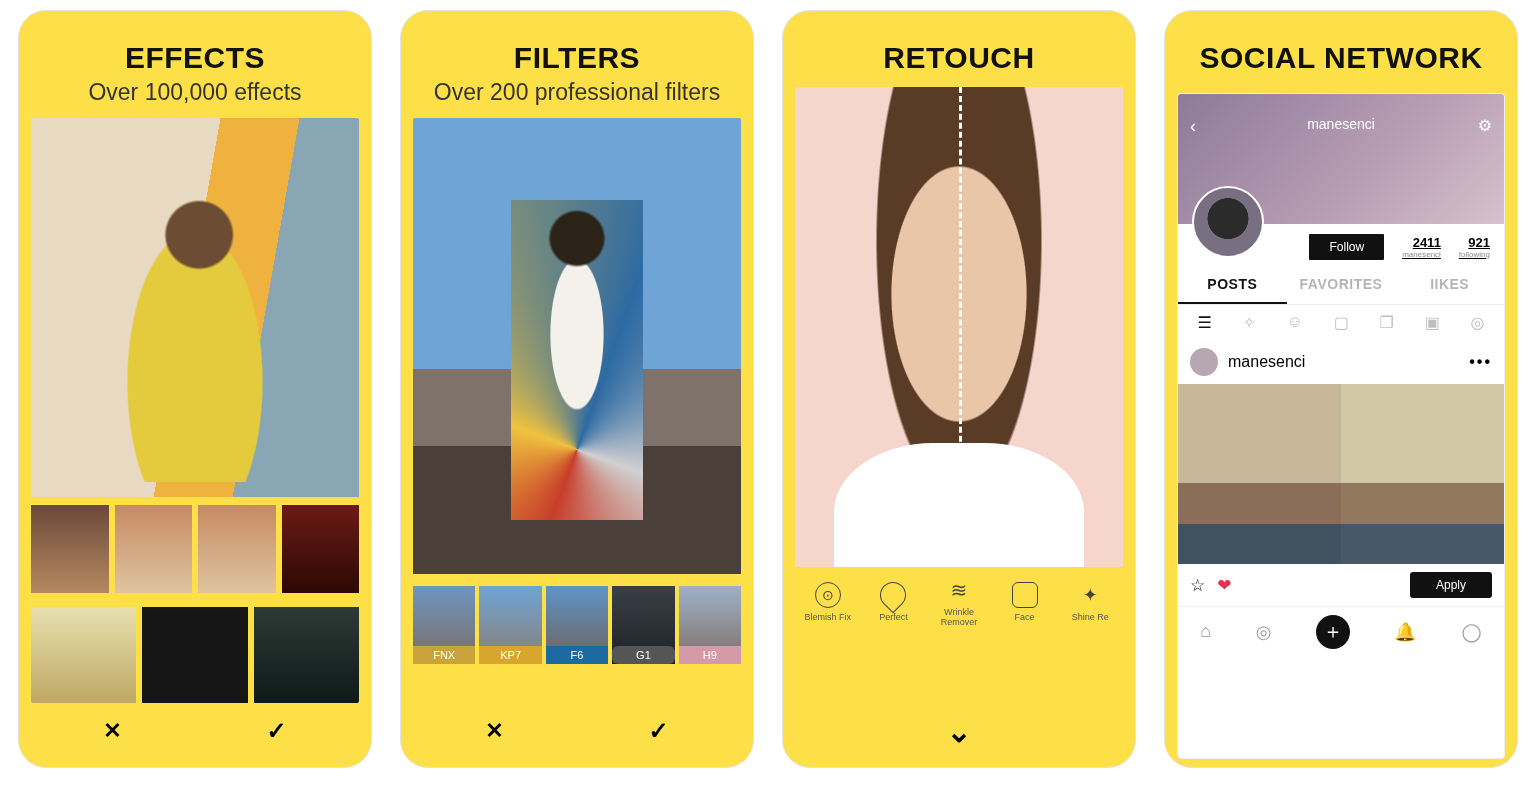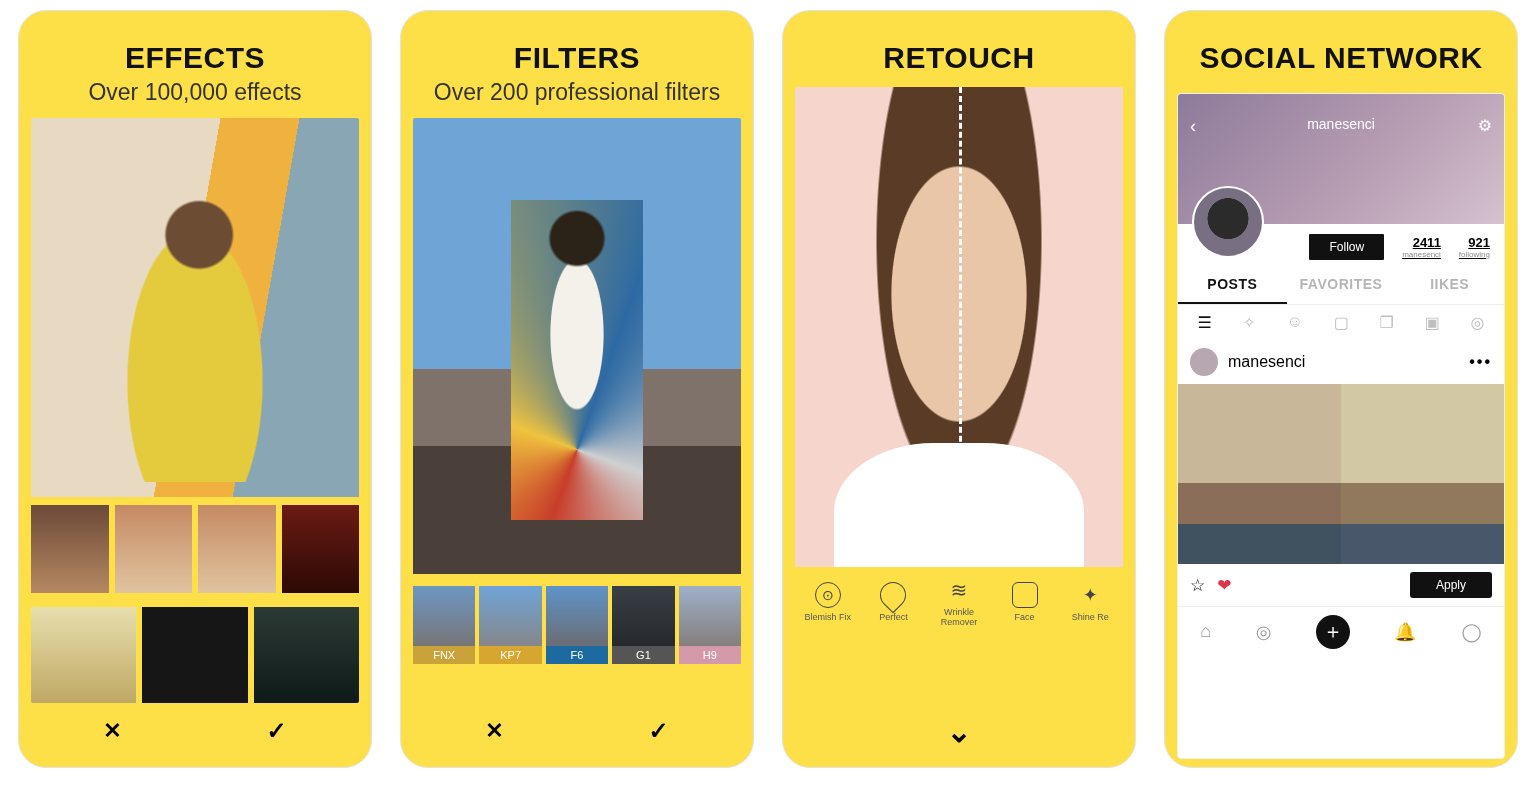--- a/index.html
+++ b/index.html
@@ -36,21 +36,21 @@
      radial-gradient(circle at 50% 12%, #2b2318 0 9%, transparent 10%),
      radial-gradient(ellipse at 50% 42%, #f4f0ea 0 28%, transparent 29%),
      conic-gradient(from 200deg at 50% 78%, #c83d2a, #efc33e, #2d6aa3, #d0d0d0, #c83d2a); }
   .filter-strip { display:flex; gap:4px; margin-top:12px; }
   .filter-thumb { flex:1; height:78px; display:flex; align-items:flex-end; justify-content:center; font-size:11px; color:#fff; position:relative; }
   .filter-thumb .bg { position:absolute; inset:0; }
   .filter-thumb .lbl { position:relative; width:100%; text-align:center; padding:3px 0; }
   .ft1 .bg{background:linear-gradient(#6d96c2,#7b6c62);} .ft1 .lbl{background:#c9a23a;}
   .ft2 .bg{background:linear-gradient(#6fa4d7,#8c7e72);} .ft2 .lbl{background:#d6a62f;}
   .ft3 .bg{background:linear-gradient(#5f93c8,#6e625b);} .ft3 .lbl{background:#1c6aa0;}
-  .ft4 .bg{background:linear-gradient(#3a3f45,#1f2327);} .ft4 .lbl{background:#555;}
+  .ft4 .bg{background:linear-gradient(#3a3f45,#1f2327);} .ft4 .lbl{background:#555;border-radius:6px;}
   .ft5 .bg{background:linear-gradient(#9fb0c8,#7d7068);} .ft5 .lbl{background:#d49aa9;}
 
   
   .retouch-hero { height:78%; background:#f6d6cc; position:relative; overflow:hidden; }
   .retouch-hero .hair  { position:absolute; left:10%; top:-4%; width:80%; height:120%; background:radial-gradient(ellipse at 50% 30%, #5a3b25 0 44%, transparent 45%); }
   .retouch-hero .face  { position:absolute; left:26%; top:12%; width:48%; height:62%; background:radial-gradient(ellipse, #e9c6a8 0 60%, transparent 61%); }
   .retouch-hero .shirt { position:absolute; left:12%; bottom:-10%; width:76%; height:36%; background:#fff; border-radius:40% 40% 0 0;}
   .retouch-divider { position:absolute; left:50%; top:0; bottom:0; width:0; border-left:3px dashed #fff; }
   .retouch-tools { display:flex; justify-content:space-around; align-items:center; margin-top:10px; }
   .rt-tool { display:flex; flex-direction:column; align-items:center; gap:5px; width:60px; }

